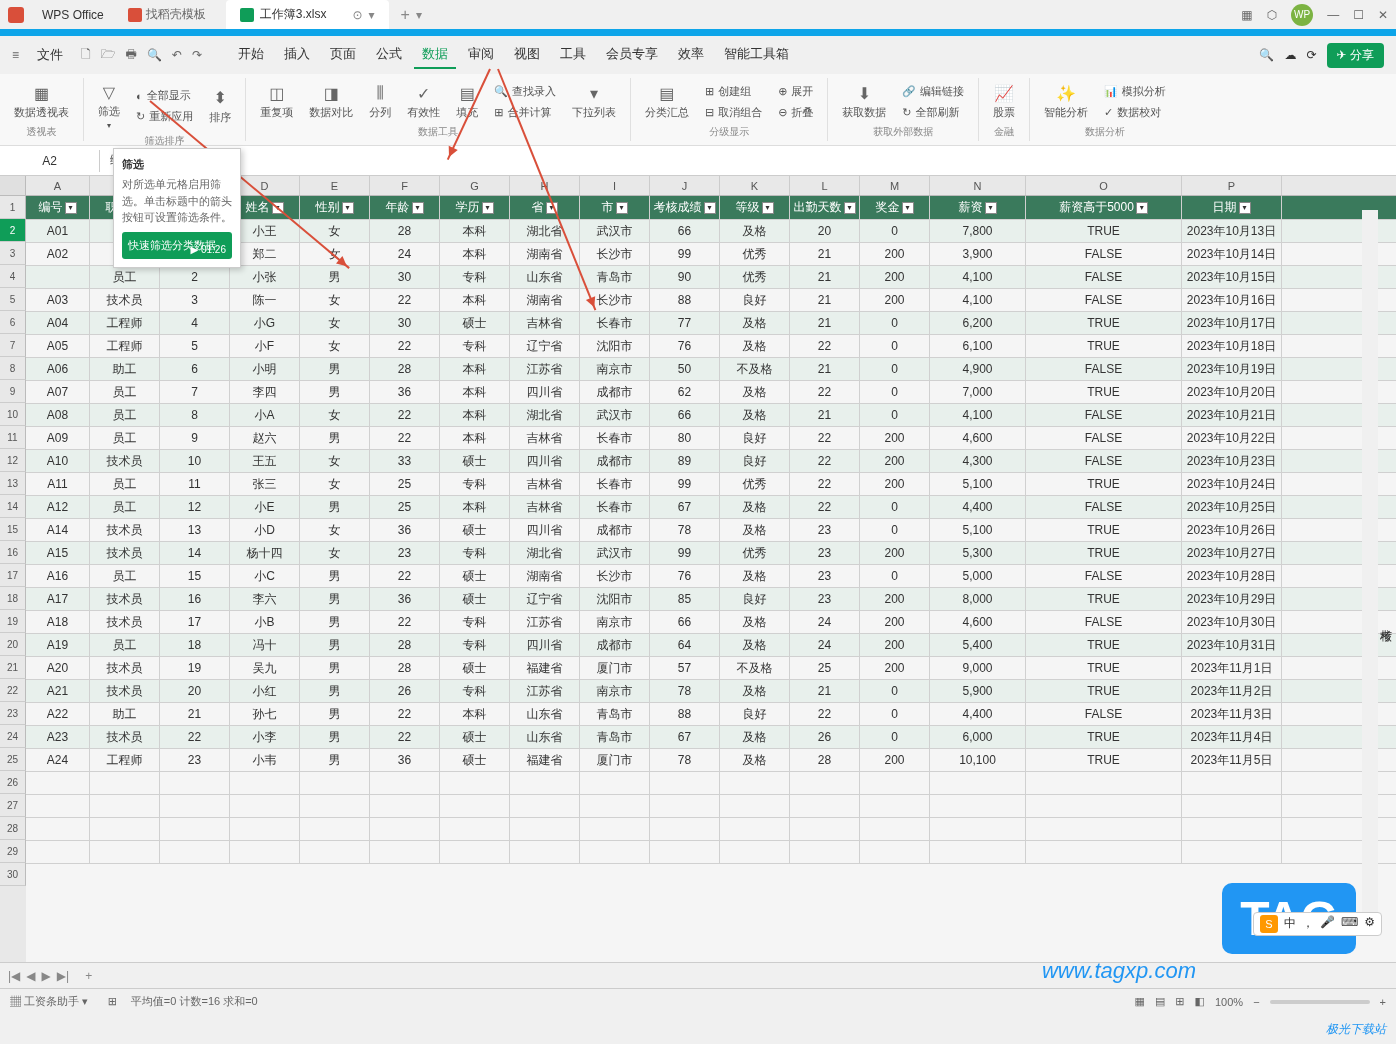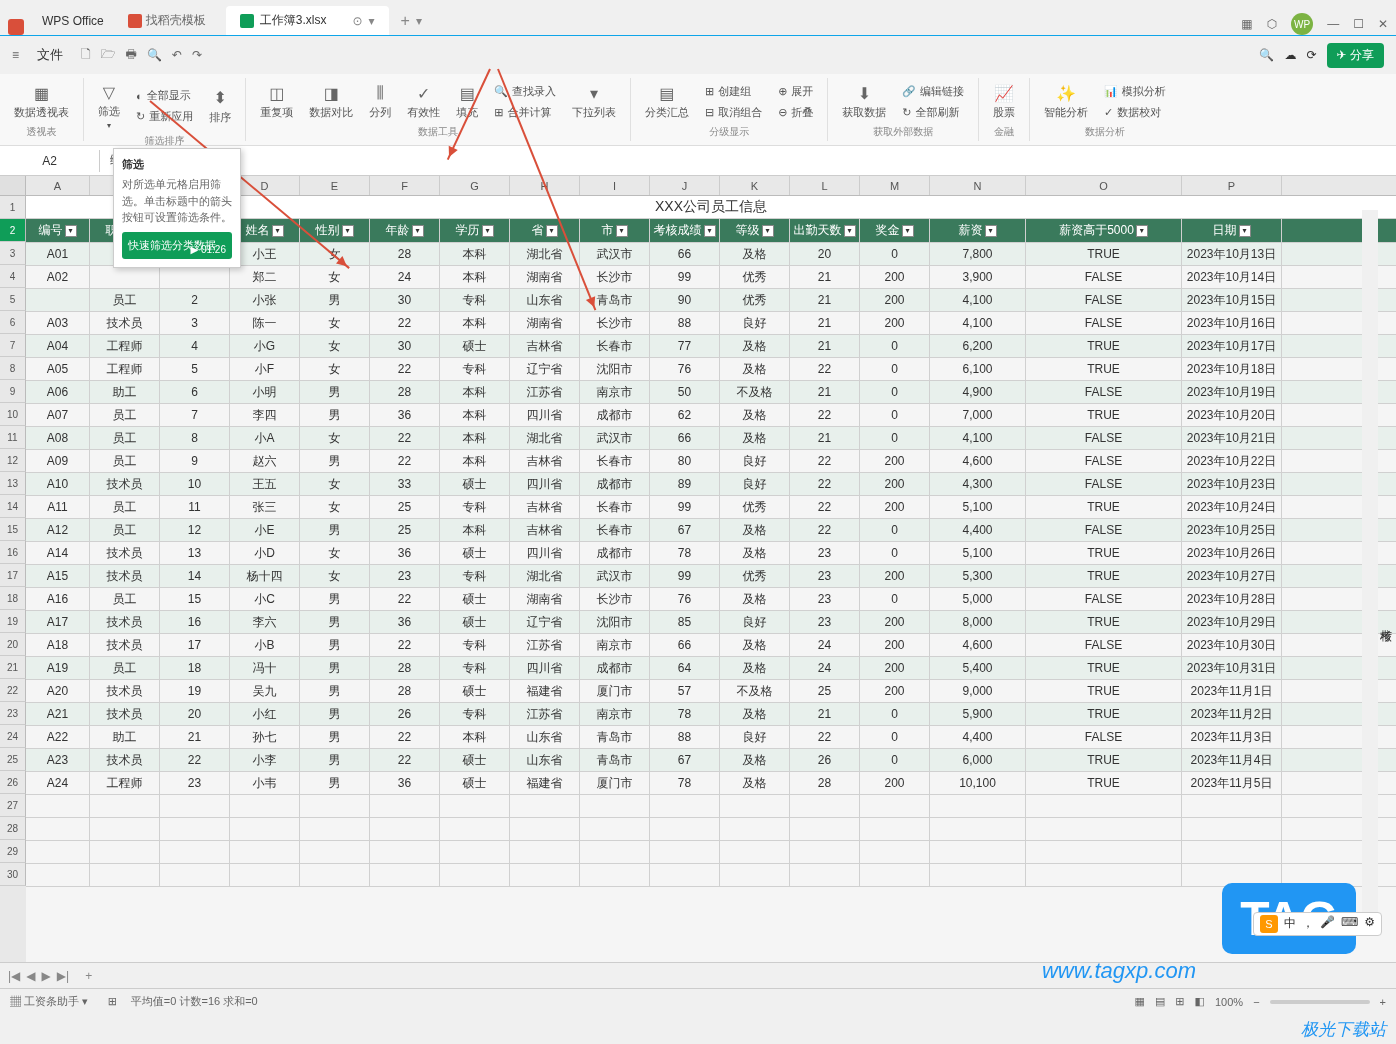--- a/index.html
+++ b/index.html
@@ -1,17 +1,17 @@
 <!DOCTYPE html>
 <html><head>
 <meta charset="utf-8">
 <style>
 *{margin:0;padding:0;box-sizing:border-box;font-family:"Microsoft YaHei",Arial,sans-serif}
 body{background:#f5f5f5;font-size:12px;color:#333;overflow:hidden;width:1396px;height:1044px;position:relative}
-.titlebar{height:36px;background:#f0f0f0;display:flex;align-items:flex-end;padding:0 8px;border-bottom:1px solid #0ea5e9}
+.titlebar{height:36px;background:#f0f0f0;display:flex;align-items:center;padding:0 8px;border-bottom:7px solid #0ea5e9}
 .app-icon{width:16px;height:16px;background:#d94f3a;border-radius:3px;margin-right:6px}
 .tab-strip{display:flex;align-items:center;flex:1}
 .app-tab{padding:4px 12px;display:flex;align-items:center;gap:4px;font-size:12px;color:#666}
 .app-tab.red{color:#333}
 .doc-tab{background:#fff;padding:6px 14px;border-radius:4px 4px 0 0;display:flex;align-items:center;gap:6px;margin-left:8px}
 .doc-icon{width:14px;height:14px;background:#0f9d58;border-radius:2px}
 .add-tab{margin-left:12px;color:#888;font-size:16px}
 .win-ctrl{display:flex;gap:14px;align-items:center;color:#666}
 .win-ctrl span{cursor:pointer}
 .avatar{width:22px;height:22px;background:#7cb342;border-radius:50%;font-size:10px;color:#fff;display:flex;align-items:center;justify-content:center}
@@ -110,20 +110,33 @@
   <div class="menu-left">
     <span>≡</span>
     <span class="mb-item">文件</span>
     <span>🗋</span>
     <span>🗁</span>
     <span>🖶</span>
     <span>🔍</span>
     <span>↶</span>
     <span>↷</span>
   </div>
+  <div id="mb-items" style="display:flex;gap:4px;margin-left:20px">
+      <span class="mb-item">开始</span>
+      <span class="mb-item">插入</span>
+      <span class="mb-item">页面</span>
+      <span class="mb-item">公式</span>
+      <span class="mb-item active">数据</span>
+      <span class="mb-item">审阅</span>
+      <span class="mb-item">视图</span>
+      <span class="mb-item">工具</span>
+      <span class="mb-item">会员专享</span>
+      <span class="mb-item">效率</span>
+      <span class="mb-item">智能工具箱</span>
+    </div>
   <div class="menu-right">
     <span>🔍</span>
     <span style="margin-left:auto">☁</span>
     <span>⟳</span>
     <div class="share-btn">✈ <span>分享</span></div>
   </div>
 </div>
 
 <div class="ribbon">
   <div class="rib-grp">
@@ -294,21 +307,20 @@
       <div class="rowh">23</div>
       <div class="rowh">24</div>
       <div class="rowh">25</div>
       <div class="rowh">26</div>
       <div class="rowh">27</div>
       <div class="rowh">28</div>
       <div class="rowh">29</div>
       <div class="rowh">30</div>
     </div>
   <div class="cells" id="cells">
-      <div class="data-row title-row">XXX公司员工信息</div>
       <div class="data-row header">
         <div class="cell hdr-cell" style="width: 64px;">
           <span>编号</span>
           <span class="filter-ic">▾</span>
         </div>
         <div class="cell hdr-cell" style="width: 70px;">
           <span>职位</span>
           <span class="filter-ic">▾</span>
         </div>
         <div class="cell hdr-cell" style="width: 70px;">
@@ -926,14 +938,14 @@
     <span>⊞</span>
     <span>◧</span>
     <span>100%</span>
     <span>−</span>
     <div class="zoom-slider"></div>
     <span>+</span>
   </div>
 </div>
 
 <div class="footer-logo">
-  <span style="color:#2196f3;font-style:italic;font-size:17px">极光下载站</span>
+  <span style="color:#2196f3;font-style:italic;font-size:12px">极光下载站</span>
 </div>
 
 </body></html>

